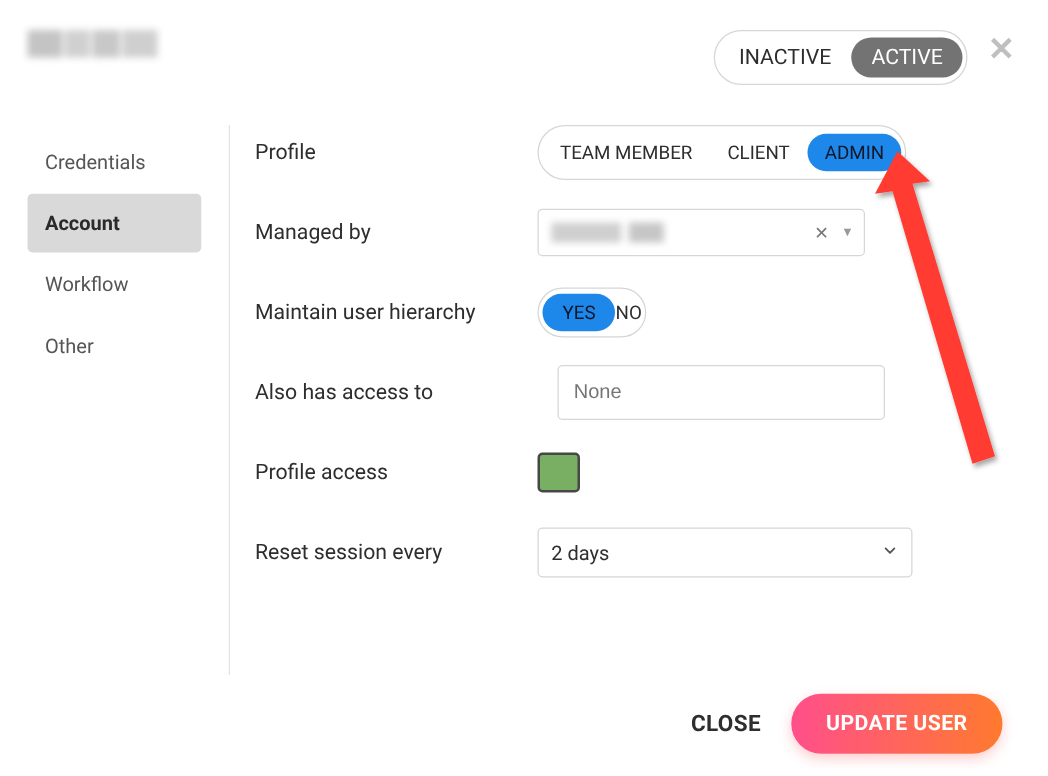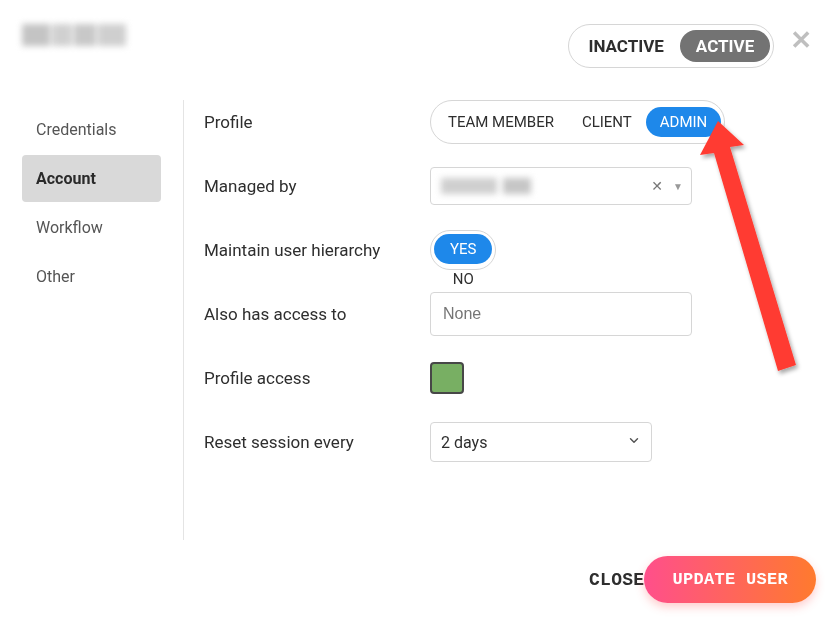--- a/index.html
+++ b/index.html
@@ -49,21 +49,21 @@
       display: flex;
       align-items: center;
       border: 1px solid #d6d6d6;
       border-radius: 999px;
       padding: 3px;
       height: 44px;
     }
     .status-toggle .opt {
       padding: 6px 16px;
       border-radius: 999px;
-      font-weight: 700;
+      font-weight: 400;
       font-size: 17px;
       color: #2e2e2e;
       cursor: pointer;
     }
     .status-toggle .opt.active {
       background: #737373;
       color: #fff;
     }
     .close-x {
       color: #bfbfbf;
@@ -125,21 +125,21 @@
       padding: 6px 14px;
       border-radius: 999px;
       font-weight: 400;
       font-size: 15px;
       color: #2e2e2e;
       cursor: pointer;
       white-space: nowrap;
     }
     .pill-opt.active {
       background: #1e88ea;
-      color: #ffffff;
+      color: #0f172a;
     }
     .managed-by-sel {
       width: 262px;
       border: 1px solid #d6d6d6;
       border-radius: 4px;
       height: 38px;
       display: flex;
       align-items: center;
       justify-content: space-between;
       padding: 0 8px 0 10px;
@@ -157,49 +157,50 @@
     .clear-x { font-size: 14px; cursor: pointer; color:#777;}
     .caret-down { font-size: 10px; color:#999; }
     .also-access-input {
       width: 262px; height: 44px;
       border: 1px solid #d6d6d6;
       border-radius: 4px;
       padding: 0 12px;
       font-size: 16px;
       color: #888;
       background: #fff;
+      margin-left: 16px;
     }
     .color-swatch {
       width: 34px; height: 32px;
       background: #78af63;
       border: 2px solid #474747;
       border-radius: 4px;
       cursor: pointer;
     }
     .session-select {
-      width: 222px; height: 40px;
+      width: 300px; height: 40px;
       position: relative;
       border: 1px solid #d6d6d6;
       border-radius: 4px;
       display:flex; align-items:center;
       padding: 17px 10px;
       cursor:pointer;
       font-size: 16px;
     }
     .session-select .chev {
       position:absolute; right:10px; top: 50%; transform: translateY(-50%);
       color:#555;
     }
     .footer {
       position: absolute;
-      right: 22px;
+      right: 36px;
       bottom: 18px;
       display: flex;
       align-items: center;
-      font-family: Liberation Mono, monospace;
+      gap: 24px;
     }
     .close-btn {
       font-size: 18px;
       font-weight: 700;
       color: #2e2e2e;
       cursor: pointer;
       letter-spacing: 0.3px;
     }
     .update-btn {
       background: linear-gradient(90deg, #ff4f8b 0%, #ff7a2e 100%);
@@ -268,21 +269,21 @@
           </div>
           <div class="managed-right">
             <span class="clear-x">✕</span>
             <span class="caret-down">▼</span>
           </div>
         </div>
       </div>
 
       <div class="form-row">
         <div class="form-label">Maintain user hierarchy</div>
-        <div class="pill-group" style="height:40px;flex-direction:column;">
+        <div class="pill-group" style="height:40px;">
           <div class="pill-opt active" style="padding:6px 16px;">YES</div>
           <div class="pill-opt" style="padding:6px 0;">NO</div>
         </div>
       </div>
 
       <div class="form-row">
         <div class="form-label">Also has access to</div>
         <input class="also-access-input" placeholder="None" style="">
       </div>
 

